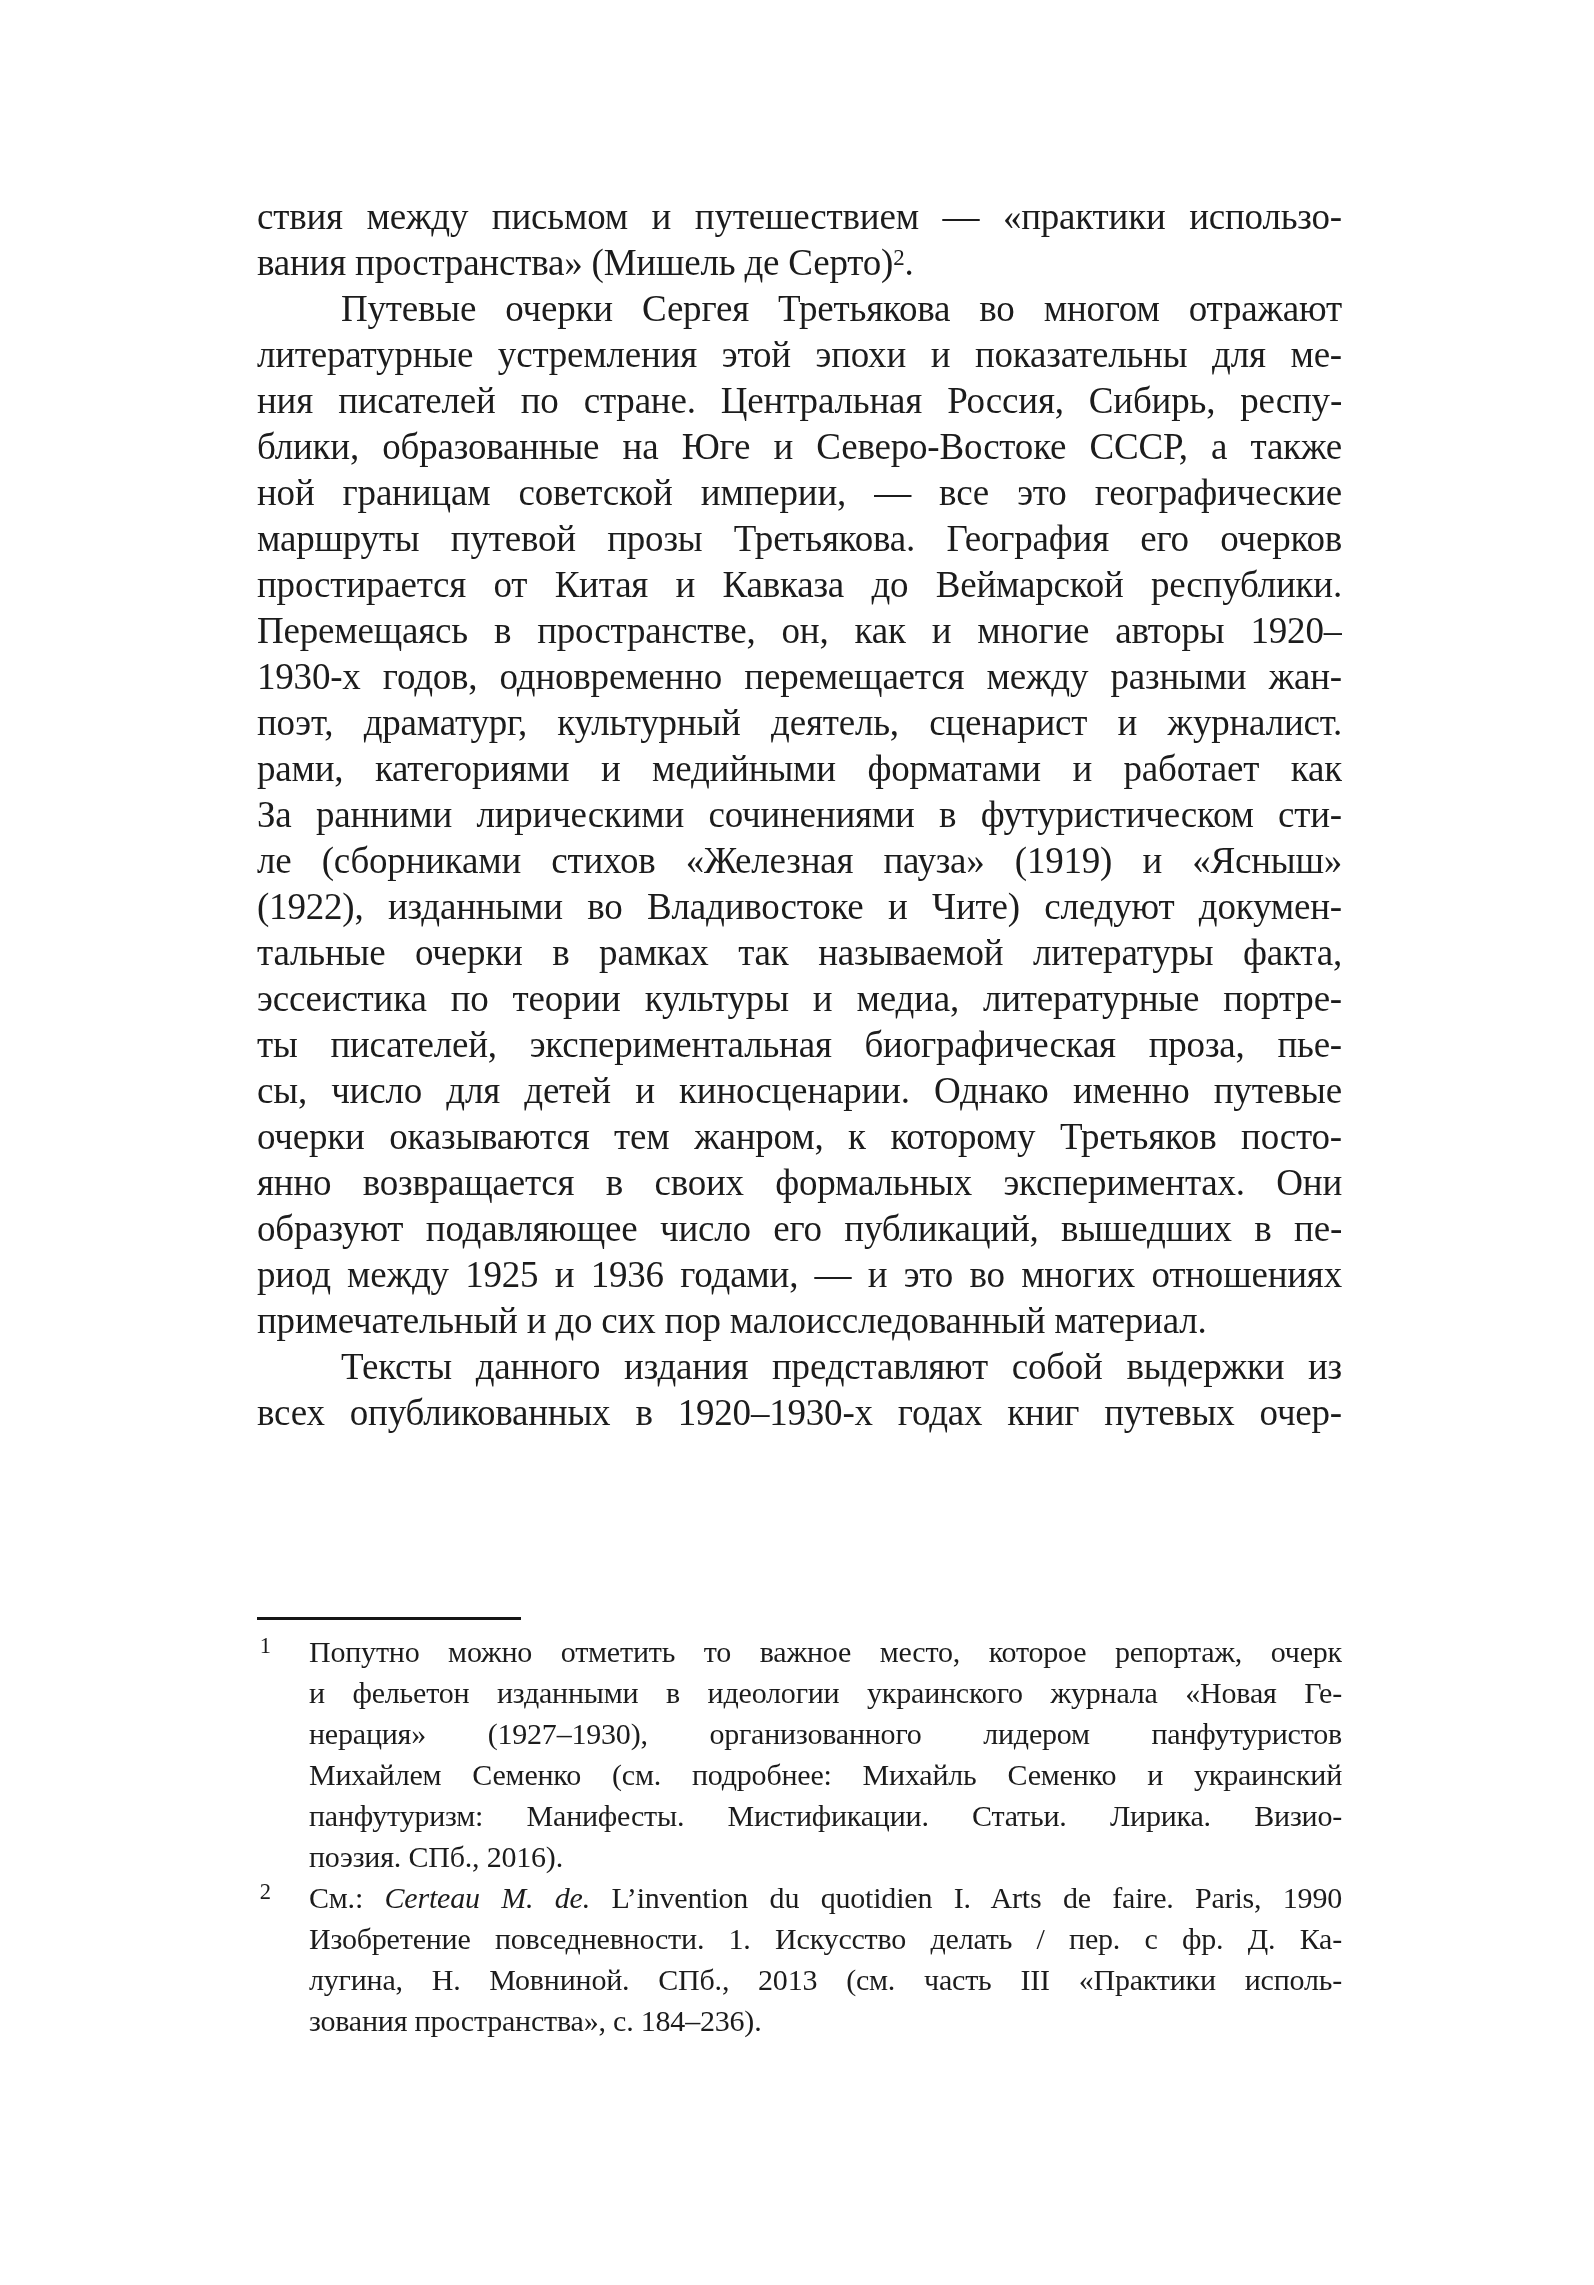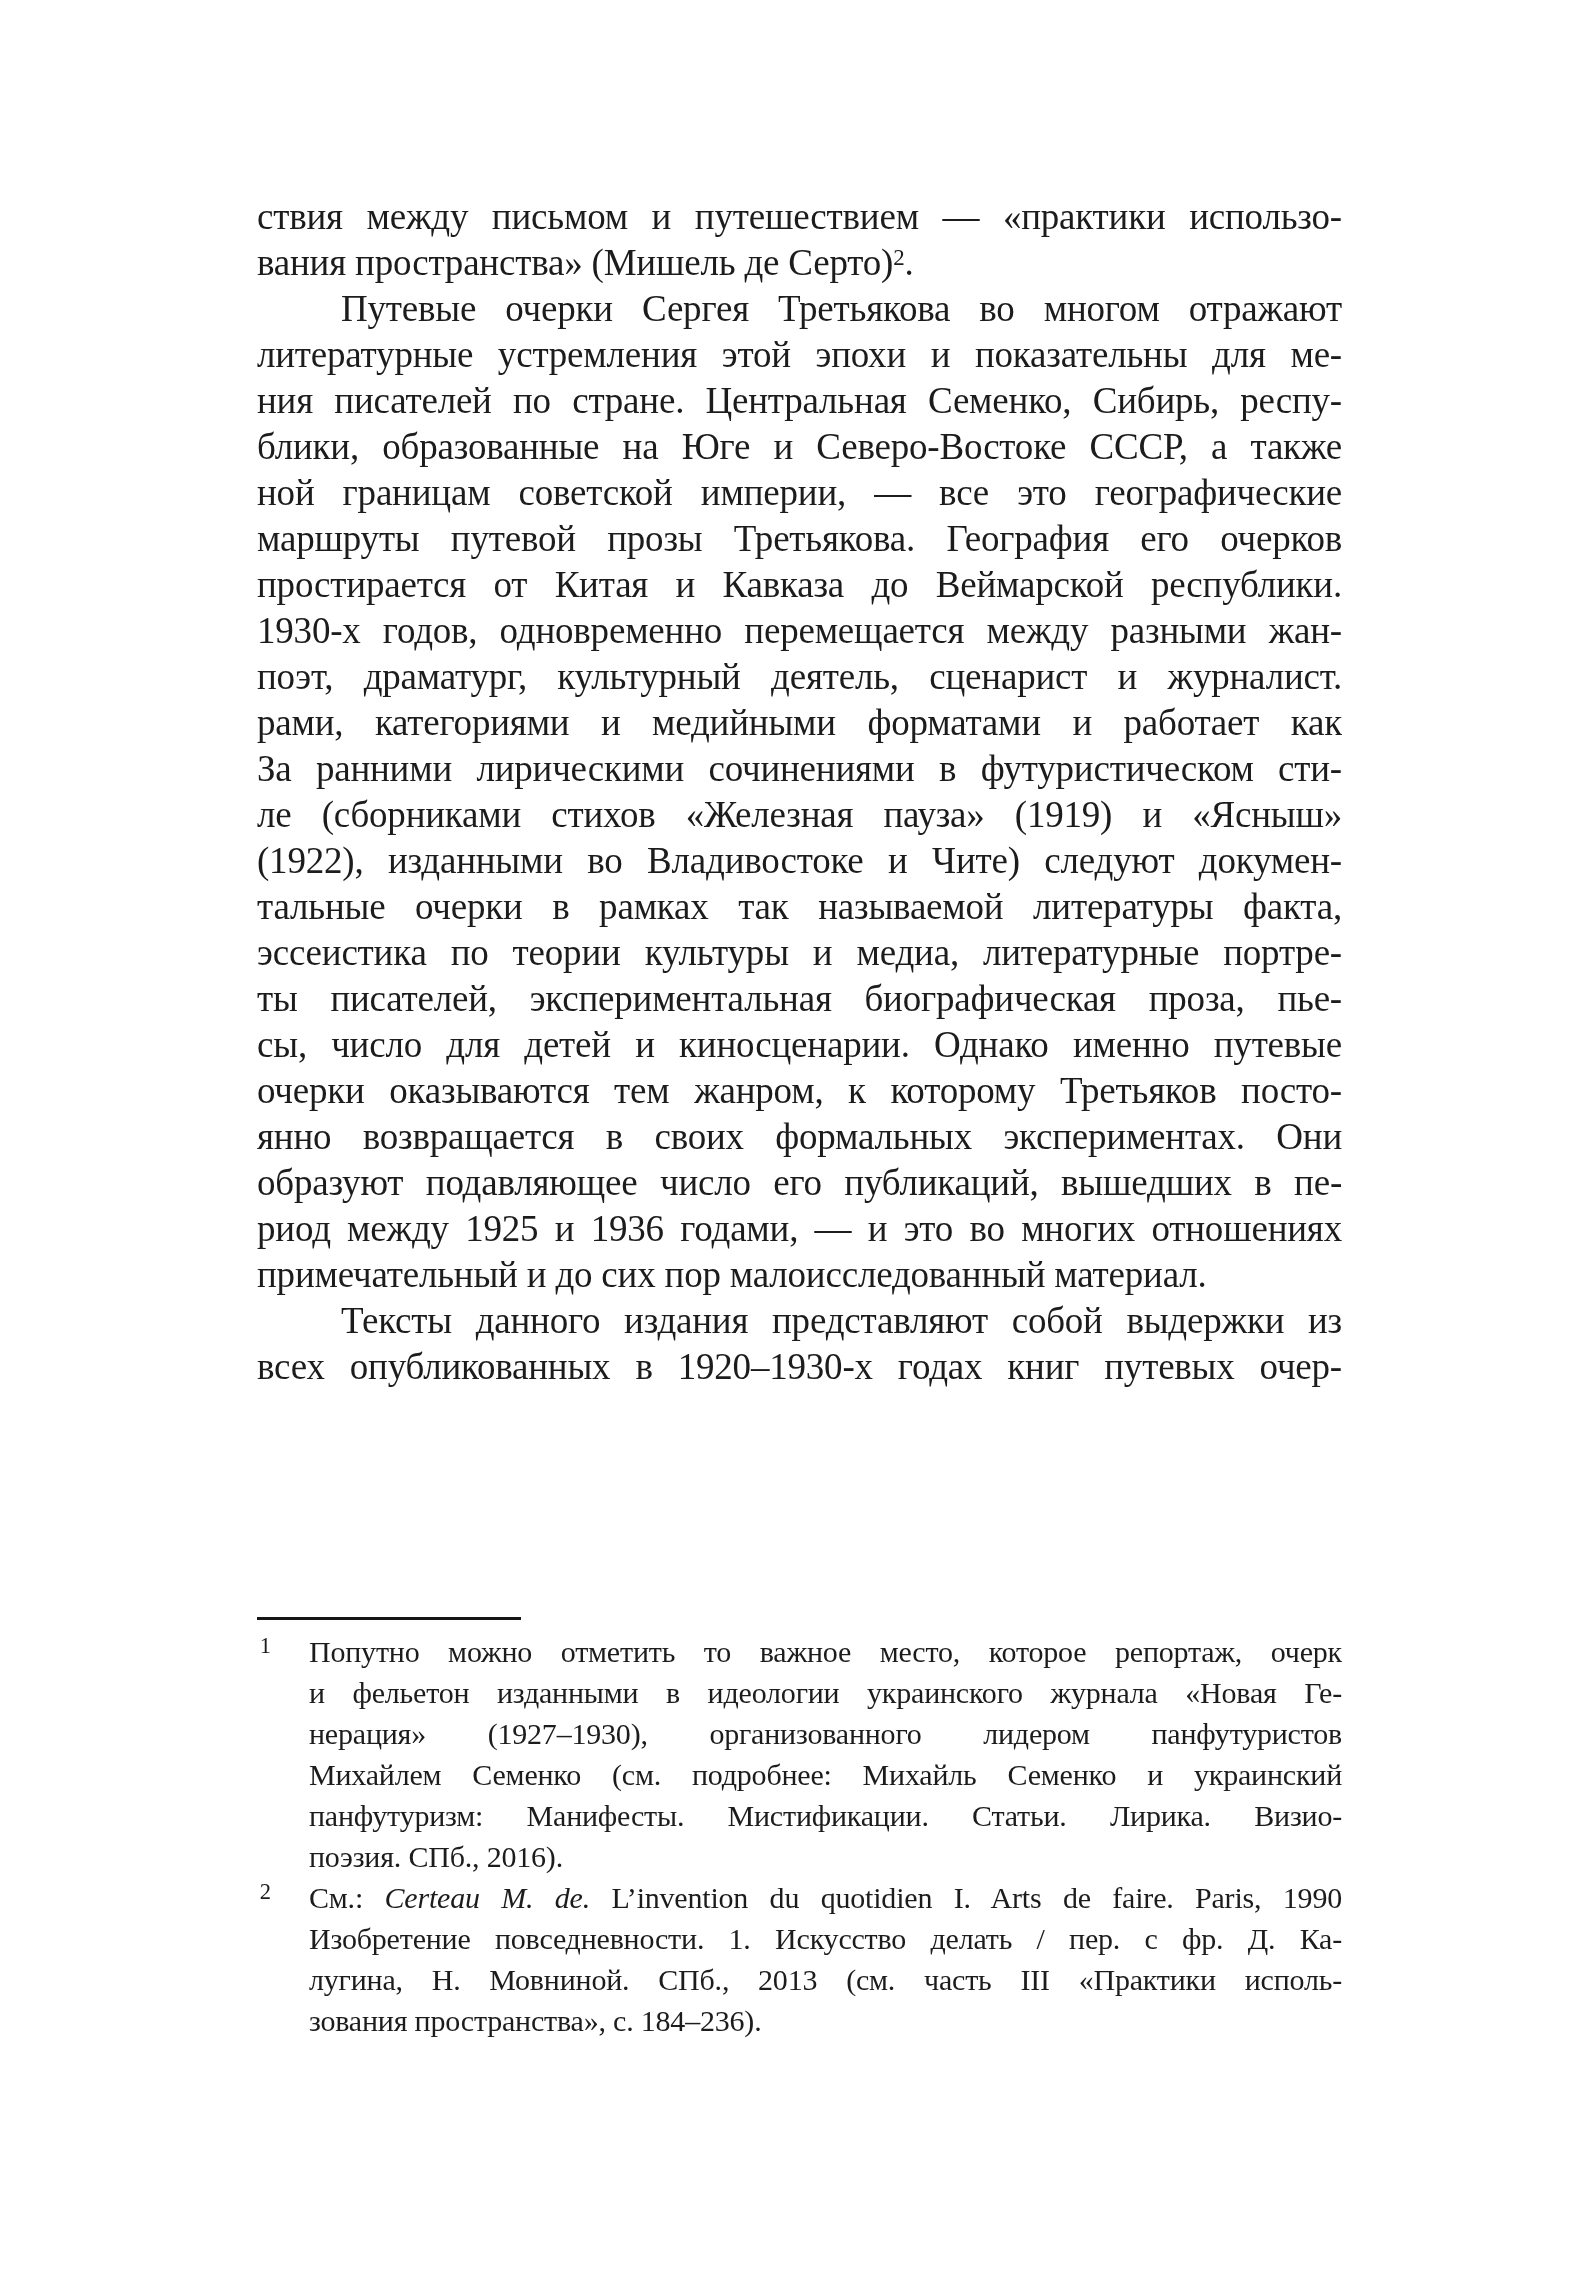--- a/index.html
+++ b/index.html
@@ -45,25 +45,26 @@
 
 <div class="page">
   <main class="main-text" id="main-text">
       <div>
         <div class="line">ствия между письмом и путешествием — «практики использо-</div>
         <div class="line no-just">вания пространства» (Мишель де Серто)<sup class="fnref">2</sup>.</div>
       </div>
       <div>
         <div class="line indent">Путевые очерки Сергея Третьякова во многом отражают</div>
         <div class="line">литературные устремления этой эпохи и показательны для ме-</div>
-        <div class="line">ния писателей по стране. Центральная Семенко, Сибирь, респу-</div>
+        <div class="line">ния писателей по стране. Центральная Россия, Сибирь, респу-</div>
         <div class="line">блики, образованные на Юге и Северо-Востоке СССР, а также</div>
         <div class="line">ной границам советской империи, — все это географические</div>
         <div class="line">маршруты путевой прозы Третьякова. География его очерков</div>
         <div class="line">простирается от Китая и Кавказа до Веймарской республики.</div>
+        <div class="line">Перемещаясь в пространстве, он, как и многие авторы 1920–</div>
         <div class="line">1930-х годов, одновременно перемещается между разными жан-</div>
         <div class="line">поэт, драматург, культурный деятель, сценарист и журналист.</div>
         <div class="line">рами, категориями и медийными форматами и работает как</div>
         <div class="line">За ранними лирическими сочинениями в футуристическом сти-</div>
         <div class="line">ле (сборниками стихов «Железная пауза» (1919) и «Ясныш»</div>
         <div class="line">(1922), изданными во Владивостоке и Чите) следуют докумен-</div>
         <div class="line">тальные очерки в рамках так называемой литературы факта,</div>
         <div class="line">эссеистика по теории культуры и медиа, литературные портре-</div>
         <div class="line">ты писателей, экспериментальная биографическая проза, пье-</div>
         <div class="line">сы, число для детей и киносценарии. Однако именно путевые</div>

